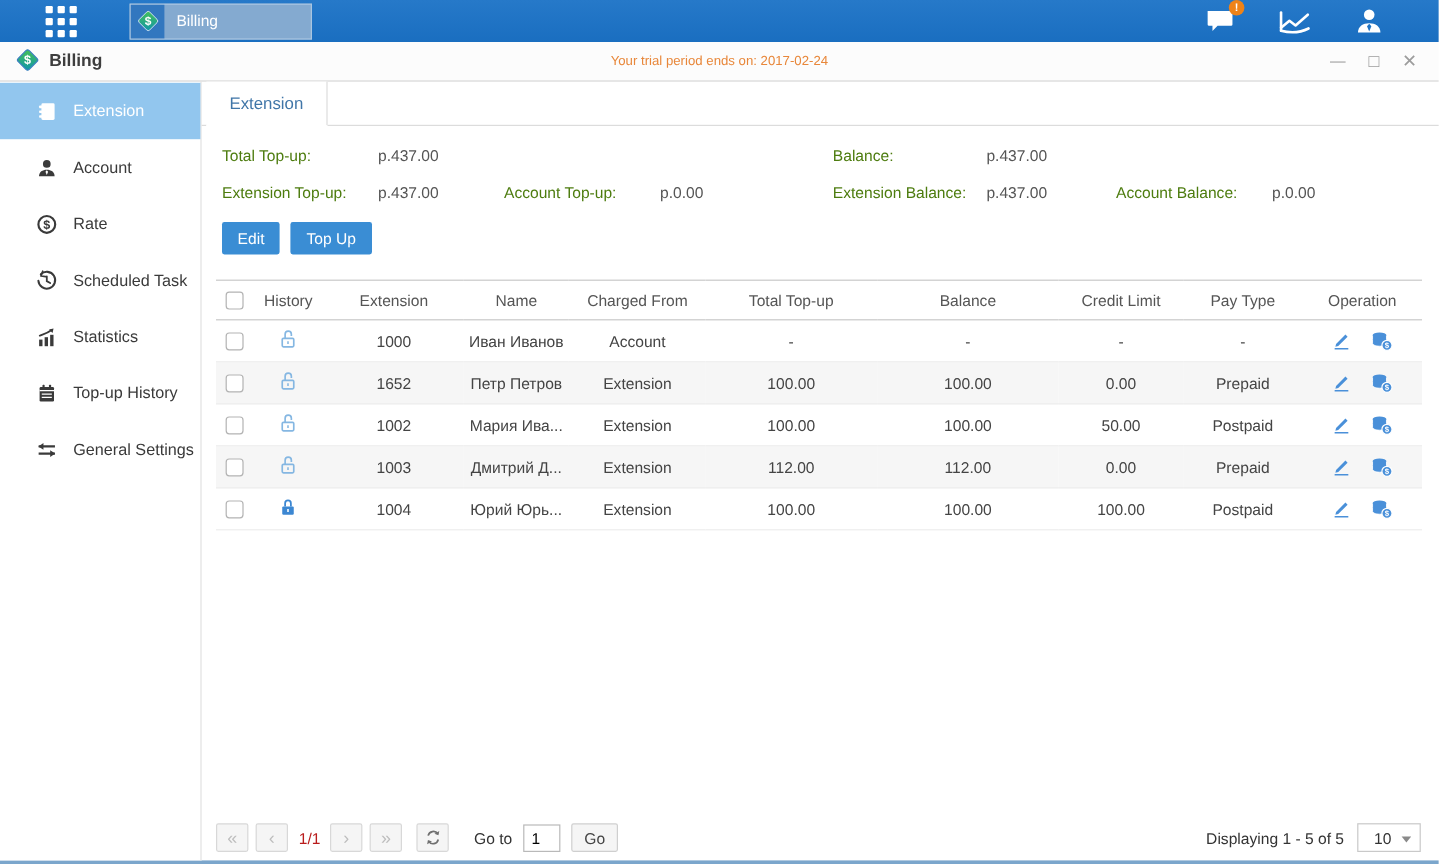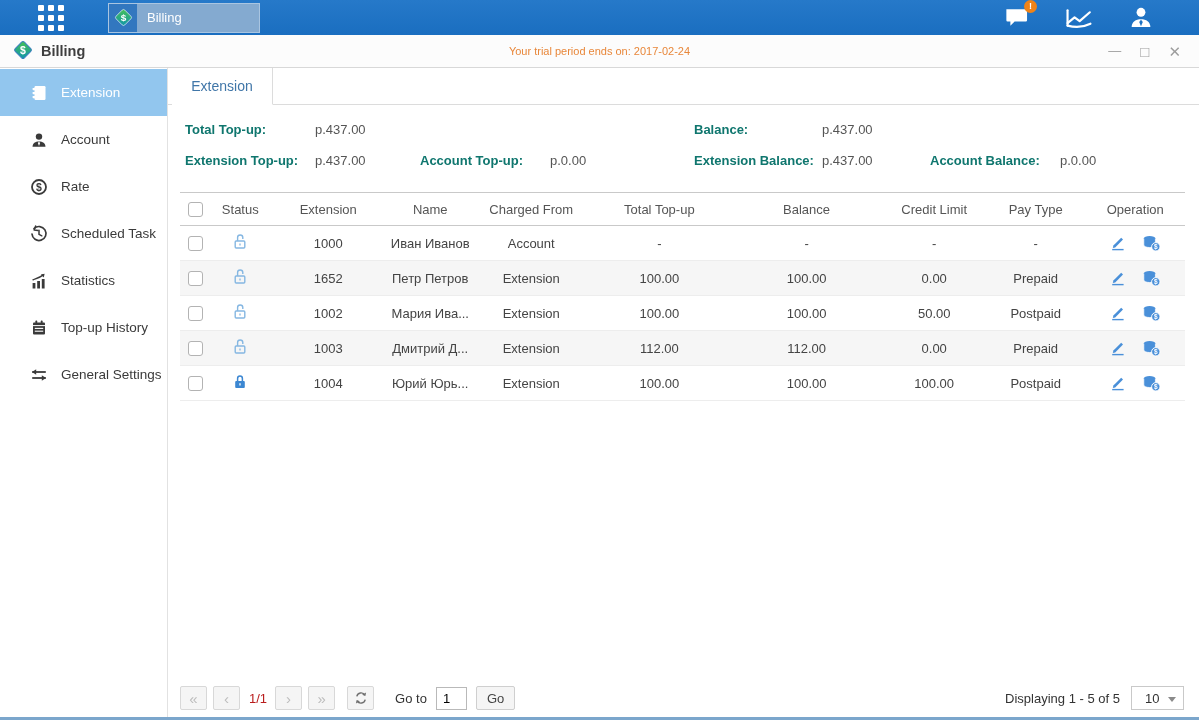--- a/index.html
+++ b/index.html
@@ -39,21 +39,21 @@
 
   .main { flex:1; position:relative; display:flex; flex-direction:column; min-width:0; }
   .tabstrip { flex:0 0 37px; height:37px; border-bottom:1px solid #dcdcdc; display:flex; padding-left:4px; }
   .tab { width:101px; height:37px; border-right:1px solid #dcdcdc; border-bottom:1px solid #fff; margin-bottom:-1px; display:flex; align-items:center; justify-content:center; color:#4076a8; font-size:14px; background:#fff; cursor:pointer; }
 
   
   .summary { padding:14px 0 0 17px; display:flex; }
   .sum-col { display:flex; flex-direction:column; gap:10px; }
   .sum-col.left { flex:0 0 509px; width:509px; }
   .sum-row { display:flex; align-items:center; height:21px; }
-  .sum-label { font-weight:bold; color:#0f766e; }
+  .sum-label { font-weight:normal; color:#4d7c0f; }
   .sum-val { color:#555; }
   .w130 { width:130px; } .w105 { width:105px; } .w128 { width:128px; } .w108 { width:108px; }
 
   
   .actions { margin:14px 0 0 17px; display:flex; gap:9px; }
   .btn { background:#3a8dd4; color:#fff; border:none; height:27px; padding:0 13px; font-size:13px; border-radius:2px; cursor:pointer; font-family:inherit; }
 
   
   .table-wrap { margin:21px 14px 0 12px; }
   table { width:100%; border-collapse:collapse; font-size:13px; color:#444; table-layout:fixed; }
@@ -253,39 +253,43 @@
           </div>
           <div class="sum-row">
             <span class="sum-label w128">Extension Balance:</span>
             <span class="sum-val w108">p.437.00</span>
             <span class="sum-label w130">Account Balance:</span>
             <span class="sum-val">p.0.00</span>
           </div>
         </div>
       </div>
 
+      <div class="actions">
+        <button class="btn">Edit</button>
+        <button class="btn">Top Up</button>
+      </div>
 
       <div class="table-wrap">
         <table>
           <colgroup>
             <col style="width:3%">
               <col style="width:6%">
               <col style="width:11.5%">
               <col style="width:8.8%">
               <col style="width:11.3%">
               <col style="width:14.2%">
               <col style="width:15.1%">
               <col style="width:10.3%">
               <col style="width:9.9%">
               <col style="width:9.9%">
           </colgroup>
           <thead>
             <tr>
               <th><span class="cb"></span></th>
-              <th>Status</th>
+              <th>History</th>
               <th>Extension</th>
               <th>Name</th>
               <th>Charged From</th>
               <th>Total Top-up</th>
               <th>Balance</th>
               <th>Credit Limit</th>
               <th>Pay Type</th>
               <th>Operation</th>
             </tr>
           </thead>

